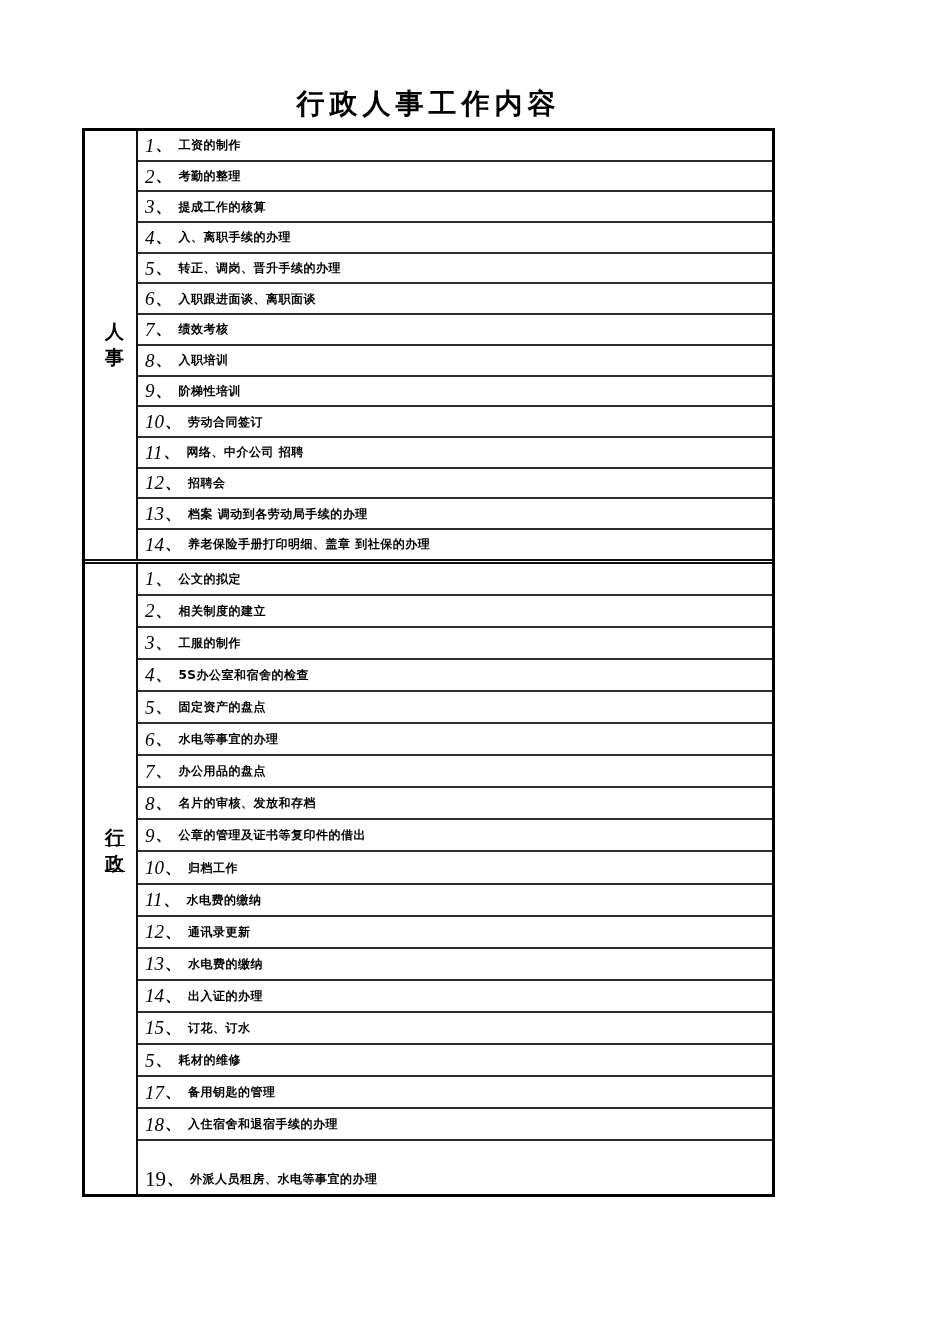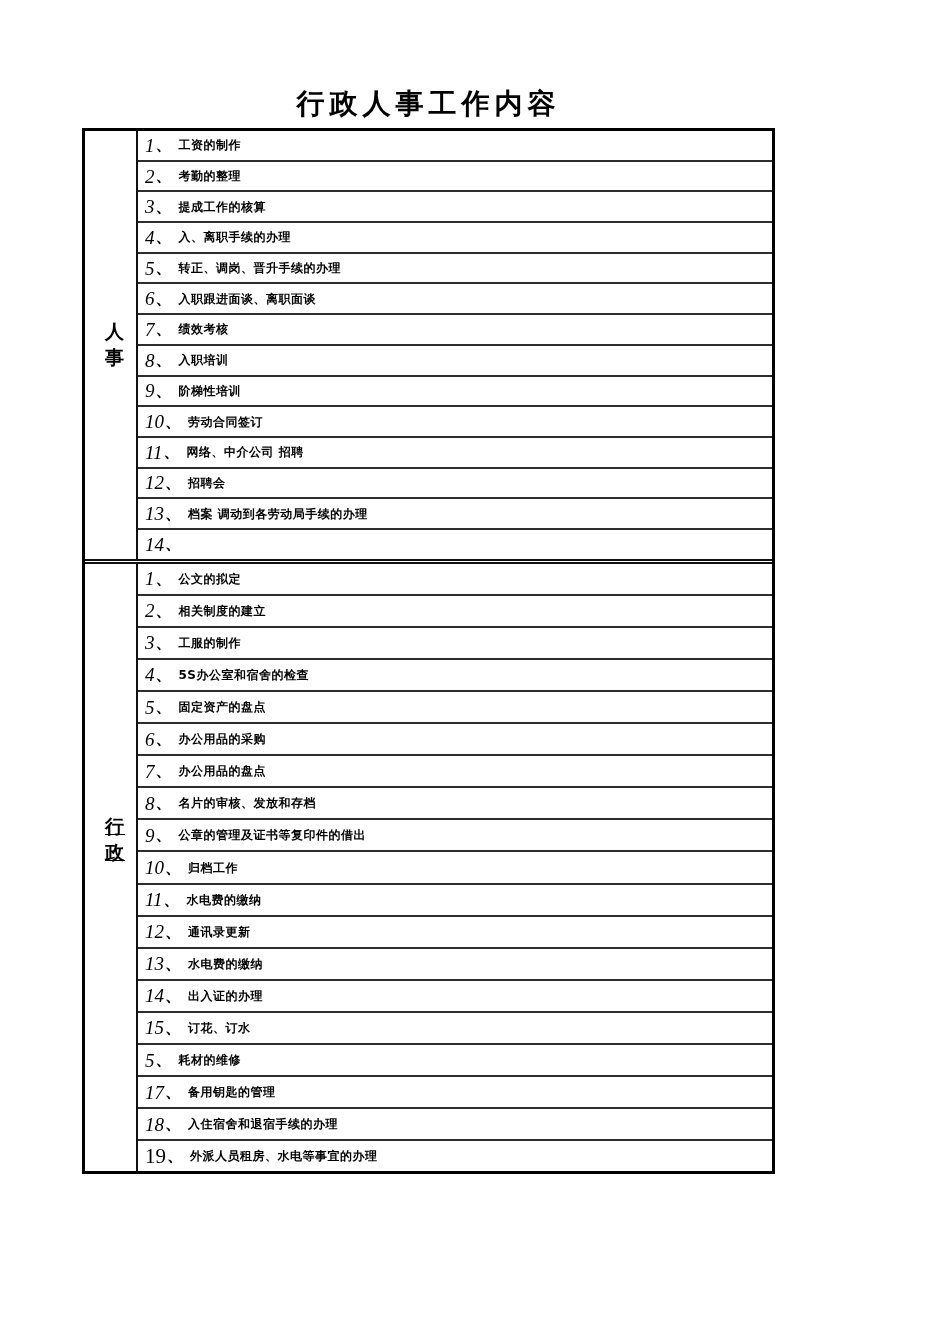--- a/index.html
+++ b/index.html
@@ -51,21 +51,21 @@
   .row {
     display: flex;
     align-items: center;
     padding: 0 6px 0 7px;
     border-bottom: 2px solid #2e2e2e;
     overflow: hidden;
   }
   .sec0 .row { height: 30.7px; }
   .sec0 .row:last-child { height: 28.7px; border-bottom: none; }
   .sec1 .row { height: 32.1px; }
-  .sec1 .row:last-child { height: 30.1px; border-bottom: none; }
+  .sec1 .row:last-child { height: 30.1px; border-bottom: none; margin-top: 23px; }
   .separator {
     height: 5px;
     border-top: 2px solid #111111;
     border-bottom: 2px solid #111111;
     background: #ffffff;
   }
   .num {
     font-family: "Liberation Serif", serif;
     font-style: italic;
     font-size: 19px;
@@ -162,20 +162,21 @@
             <span class="text">招聘会</span>
           </div>
           <div class="row">
             <span class="num">13</span>
             <span class="enum-sep">、</span>
             <span class="text">档案 调动到各劳动局手续的办理</span>
           </div>
           <div class="row">
             <span class="num">14</span>
             <span class="enum-sep">、</span>
+            <span class="text">养老保险手册打印明细、盖章 到社保的办理</span>
           </div>
         </div>
       </div>
       <div class="separator"></div>
       <div class="section sec1">
         <div class="label-cell">
           <span>行政</span>
         </div>
         <div class="rows">
           <div class="row">
@@ -199,21 +200,21 @@
             <span class="text">5S办公室和宿舍的检查</span>
           </div>
           <div class="row">
             <span class="num">5</span>
             <span class="enum-sep">、</span>
             <span class="text">固定资产的盘点</span>
           </div>
           <div class="row">
             <span class="num">6</span>
             <span class="enum-sep">、</span>
-            <span class="text">办公用品的采购</span>
+            <span class="text">水电等事宜的办理</span>
           </div>
           <div class="row">
             <span class="num">7</span>
             <span class="enum-sep">、</span>
             <span class="text">办公用品的盘点</span>
           </div>
           <div class="row">
             <span class="num">8</span>
             <span class="enum-sep">、</span>
             <span class="text">名片的审核、发放和存档</span>

